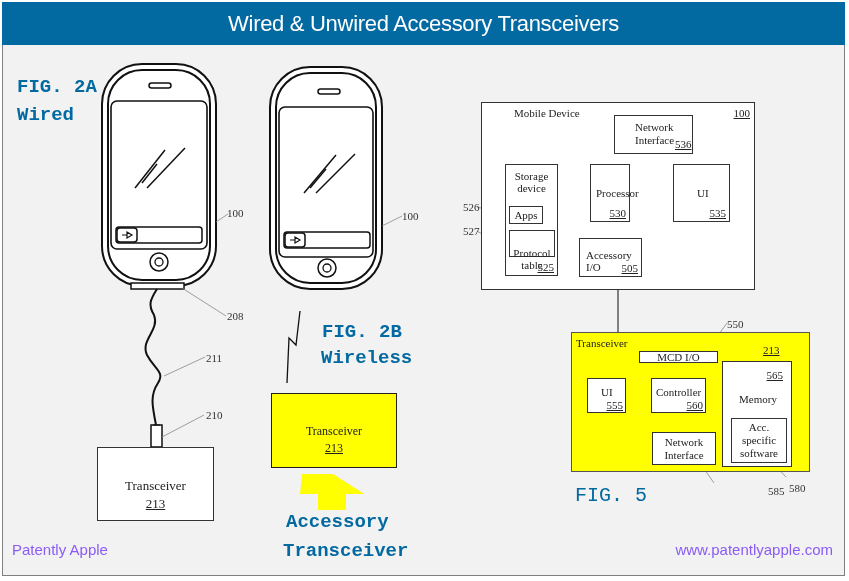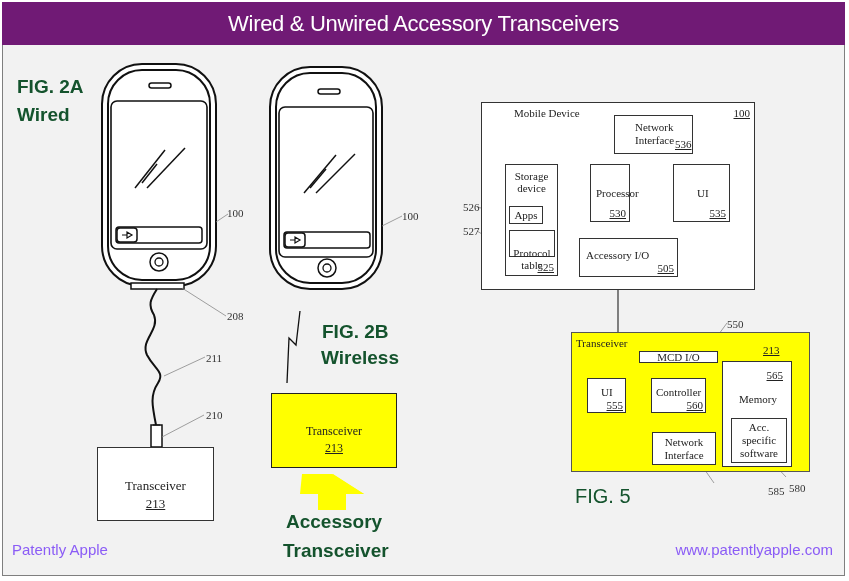--- a/index.html
+++ b/index.html
@@ -1,19 +1,19 @@
 <!DOCTYPE html>
 <html><head>
 <meta charset="utf-8">
 <style>
   html, body { margin:0; padding:0; }
   body { width:849px; height:581px; background:#ffffff; position:relative; overflow:hidden; font-family:"Liberation Sans", sans-serif; }
   .frame { position:absolute; left:2px; top:2px; width:843px; height:574px; border:1px solid #7f7f7f; background:#f2f2f2; box-sizing:border-box; }
-  .title-bar { position:absolute; left:2px; top:2px; width:843px; height:43px; background:#701a75; color:#fff; font-size:22px; text-align:center; line-height:43px; font-family:"Liberation Sans", sans-serif; letter-spacing:-0.3px; }
-  .fig-label { position:absolute; font-family:Liberation Sans, sans-serif; font-weight:bold; color:#14532d; font-size:19px; line-height:24px; }
+  .title-bar { position:absolute; left:2px; top:2px; width:843px; height:43px; background:#0369a1; color:#fff; font-size:22px; text-align:center; line-height:43px; font-family:"Liberation Sans", sans-serif; letter-spacing:-0.3px; }
+  .fig-label { position:absolute; font-family:Liberation Mono, monospace; font-weight:bold; color:#0369a1; font-size:19px; line-height:24px; }
   .ref { position:absolute; font-family:"Liberation Serif", serif; font-size:11px; color:#333; }
   .box { position:absolute; border:1px solid #333; background:#fff; box-sizing:border-box; font-family:"Liberation Serif", serif; color:#222; font-size:11px; }
   .u { text-decoration:underline; }
   .footer { position:absolute; font-family:"Liberation Sans", sans-serif; font-size:15px; color:#8b5cf6; }
   svg { position:absolute; left:0; top:0; }
 </style>
 </head>
 <body>
 
 <div class="frame"></div>
@@ -145,21 +145,21 @@
 <div class="box" style="left:590px;top:164px;width:40px;height:58px;font-size:11px;">
   <div style="position:absolute;left:5px;top:22px;">Processor</div>
   <div class="u" style="position:absolute;right:3px;bottom:2px;">530</div>
 </div>
 
 <div class="box" style="left:673px;top:164px;width:57px;height:58px;font-size:11px;">
   <div style="position:absolute;left:23px;top:22px;">UI</div>
   <div class="u" style="position:absolute;right:3px;bottom:2px;">535</div>
 </div>
 
-<div class="box" style="left:579px;top:238px;width:99px;height:39px;font-size:11px;">
+<div class="box" style="left:579px;top:238px;width:63px;height:39px;font-size:11px;">
   <div style="position:absolute;left:6px;top:10px;">Accessory I/O</div>
   <div class="u" style="position:absolute;right:3px;bottom:2px;">505</div>
 </div>
 
 <div class="box" style="left:571px;top:332px;width:239px;height:140px;background:#ffff00;border-color:#555;">
   <div style="position:absolute;left:4px;top:4px;font-size:11px;">Transceiver</div>
   <div class="u" style="position:absolute;left:191px;top:11px;font-size:11px;">213</div>
 </div>
 <div class="box" style="left:639px;top:351px;width:79px;height:12px;font-size:11px;text-align:center;line-height:11px;">
   <span>MCD I/O</span>

